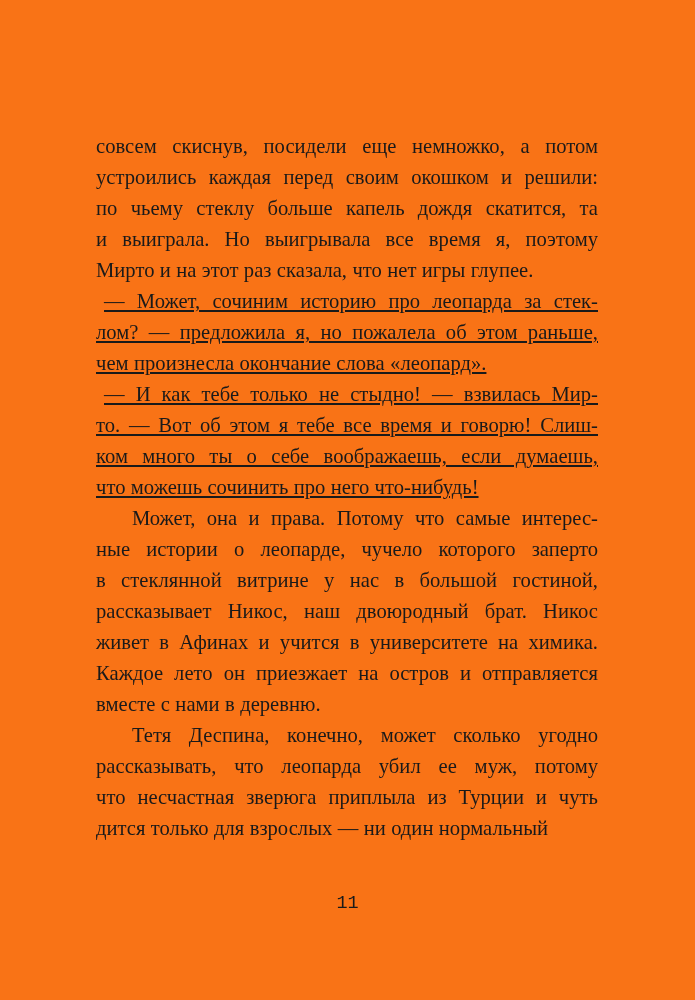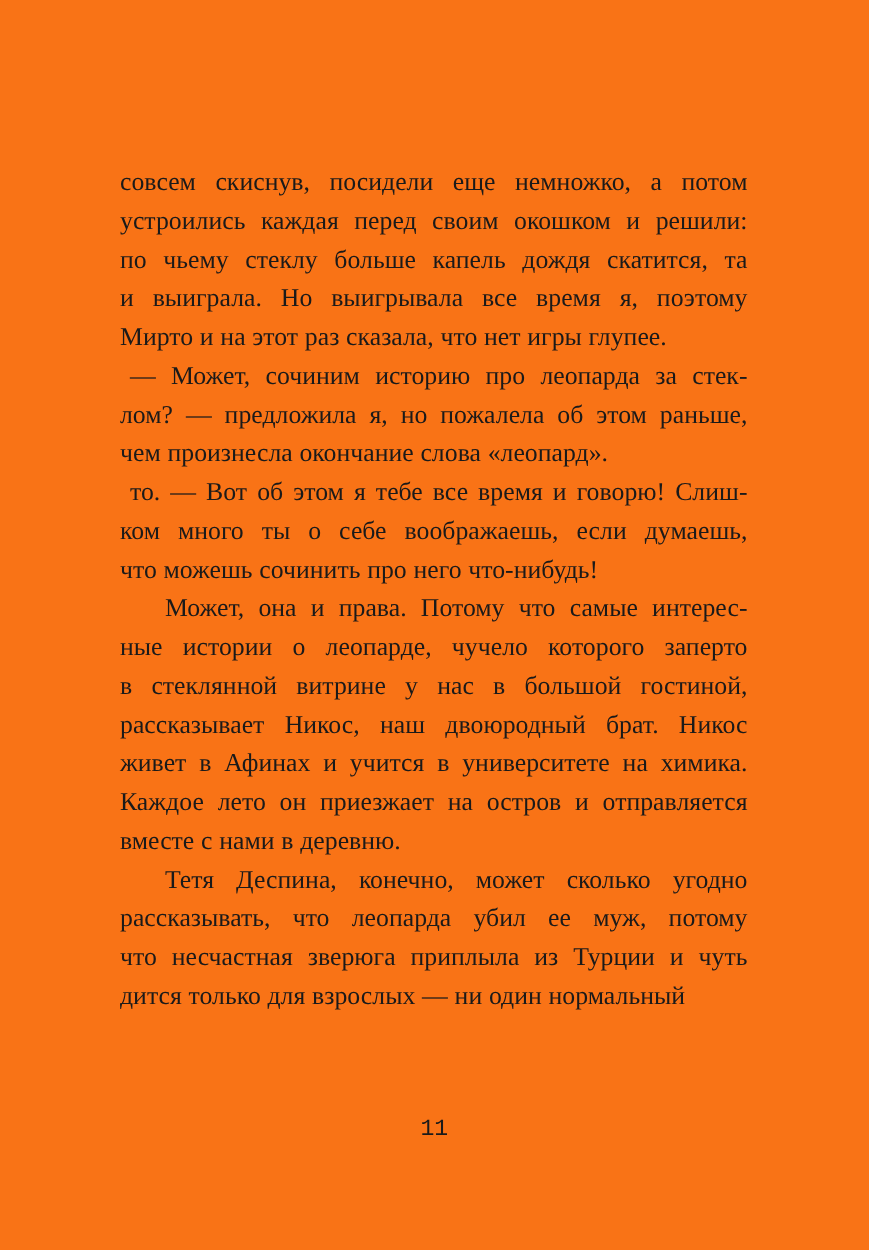--- a/index.html
+++ b/index.html
@@ -46,20 +46,21 @@
   }
 
   
   .para.indent {
     text-indent: 36px;
   }
 
   
   .para.dialogue {
     text-indent: 8px;
+    text-decoration: underline;
   }
 
   
   .para .ln {
     display: block;
     text-align: justify;
     text-align-last: justify;
     text-indent: inherit;
   }
   .para .ln + .ln {
@@ -97,20 +98,21 @@
       <span class="ln last">Мирто и на этот раз сказала, что нет игры глупее.</span>
     </p>
 
     <p class="para dialogue">
       <span class="ln">— Может, сочиним историю про леопарда за стек-</span>
       <span class="ln">лом? — предложила я, но пожалела об этом раньше,</span>
       <span class="ln last">чем произнесла окончание слова «леопард».</span>
     </p>
 
     <p class="para dialogue">
+      <span class="ln">— И как тебе только не стыдно! — взвилась Мир-</span>
       <span class="ln">то. — Вот об этом я тебе все время и говорю! Слиш-</span>
       <span class="ln">ком много ты о себе воображаешь, если думаешь,</span>
       <span class="ln last">что можешь сочинить про него что-нибудь!</span>
     </p>
 
     <p class="para indent">
       <span class="ln">Может, она и права. Потому что самые интерес-</span>
       <span class="ln">ные истории о леопарде, чучело которого заперто</span>
       <span class="ln">в стеклянной витрине у нас в большой гостиной,</span>
       <span class="ln">рассказывает Никос, наш двоюродный брат. Никос</span>

